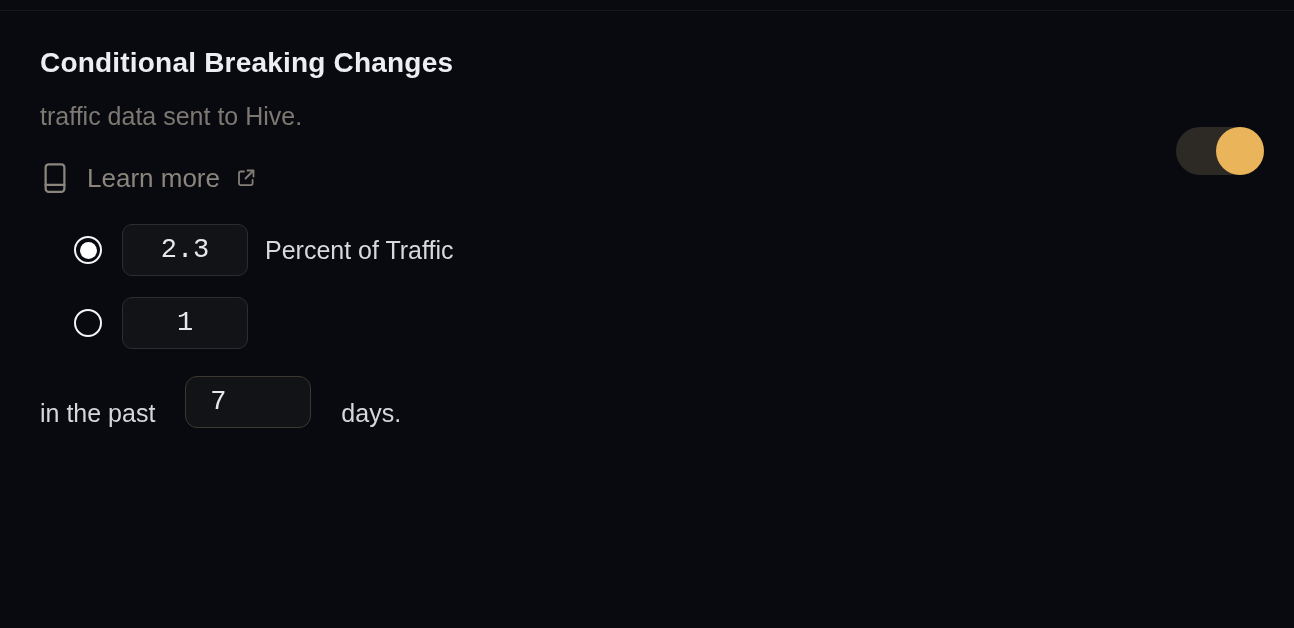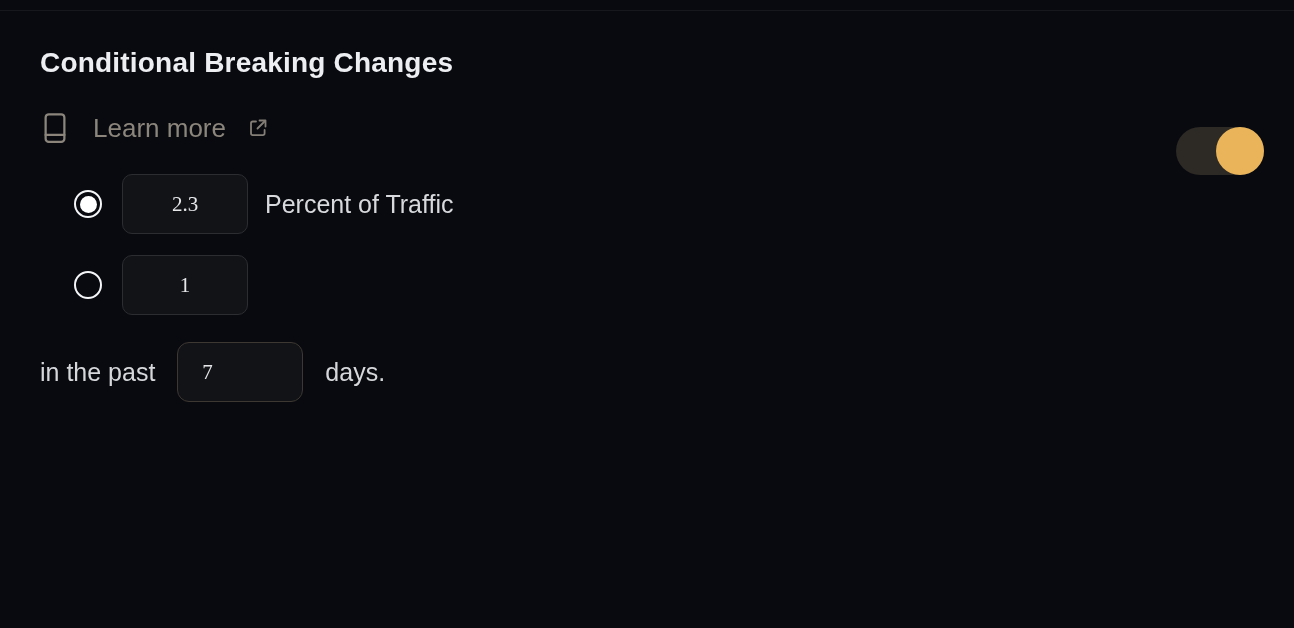--- a/index.html
+++ b/index.html
@@ -51,24 +51,24 @@
     top: 0;
     left: 0;
     width: 48px;
     height: 48px;
     border-radius: 50%;
     background: var(--accent);
     transition: left .15s;
   }
   .toggle.on .knob { left: 40px; }
   .learn-more {
-    margin-top: 14px;
+    margin-top: 24px;
     display: inline-flex;
     align-items: center;
-    gap: 23px;
+    gap: 17px;
     color: #8b857c;
     font-size: 26px;
     cursor: pointer;
     text-decoration: none;
   }
   .learn-more svg { stroke: #8b857c; fill: none; stroke-width: 1.8; stroke-linecap: round; stroke-linejoin: round; }
   .learn-more .ext { margin-left: -3px; opacity: 0.95; }
   .statement {
     margin-top: 44px;
     font-size: 25px;
@@ -95,59 +95,60 @@
   }
   .radio.selected::after {
     content: "";
     position: absolute;
     inset: 3.5px;
     border-radius: 50%;
     background: #ffffff;
   }
   .num-input {
     width: 126px;
-    height: 60px;
+    height: 52px;
     background: #111317;
     border: 1px solid #2b2d31;
     border-radius: 10px;
     color: #e7e8ea;
-    font-size: 21px;
-    font-family: Liberation Serif, serif;
+    font-size: 27px;
+    font-family: Liberation Mono, monospace;
     text-align: center;
     outline: none;
   }
   .option-label {
     font-size: 25px;
     color: #d7d9dc;
     margin-left: -3px;
   }
   .period-row {
     margin-top: 27px;
     display: flex;
-    align-items: center;
-    gap: 22px;
+    align-items: flex-end;
+    gap: 30px;
     font-size: 25px;
     color: #d5d7da;
   }
   .num-input.days {
     text-align: left;
     padding-left: 24px;
     border-color: #3d3831;
     border-radius: 12px;
   }
 </style>
 </head>
 <body>
 
 <div class="page">
   <div class="top-hairline"></div>
 
   <h2 class="title">Conditional Breaking Changes</h2>
 
   <div class="description">
+    <span>traffic data sent to Hive.</span>
   </div>
 
   <div class="toggle on">
     <span class="knob"></span>
   </div>
 
   <a class="learn-more">
     <svg width="30" height="36" viewBox="0 0 24 28">
       <rect x="4.5" y="3" width="15" height="22" rx="2.5"></rect>
       <line x1="4.5" y1="19.5" x2="19.5" y2="19.5"></line>

